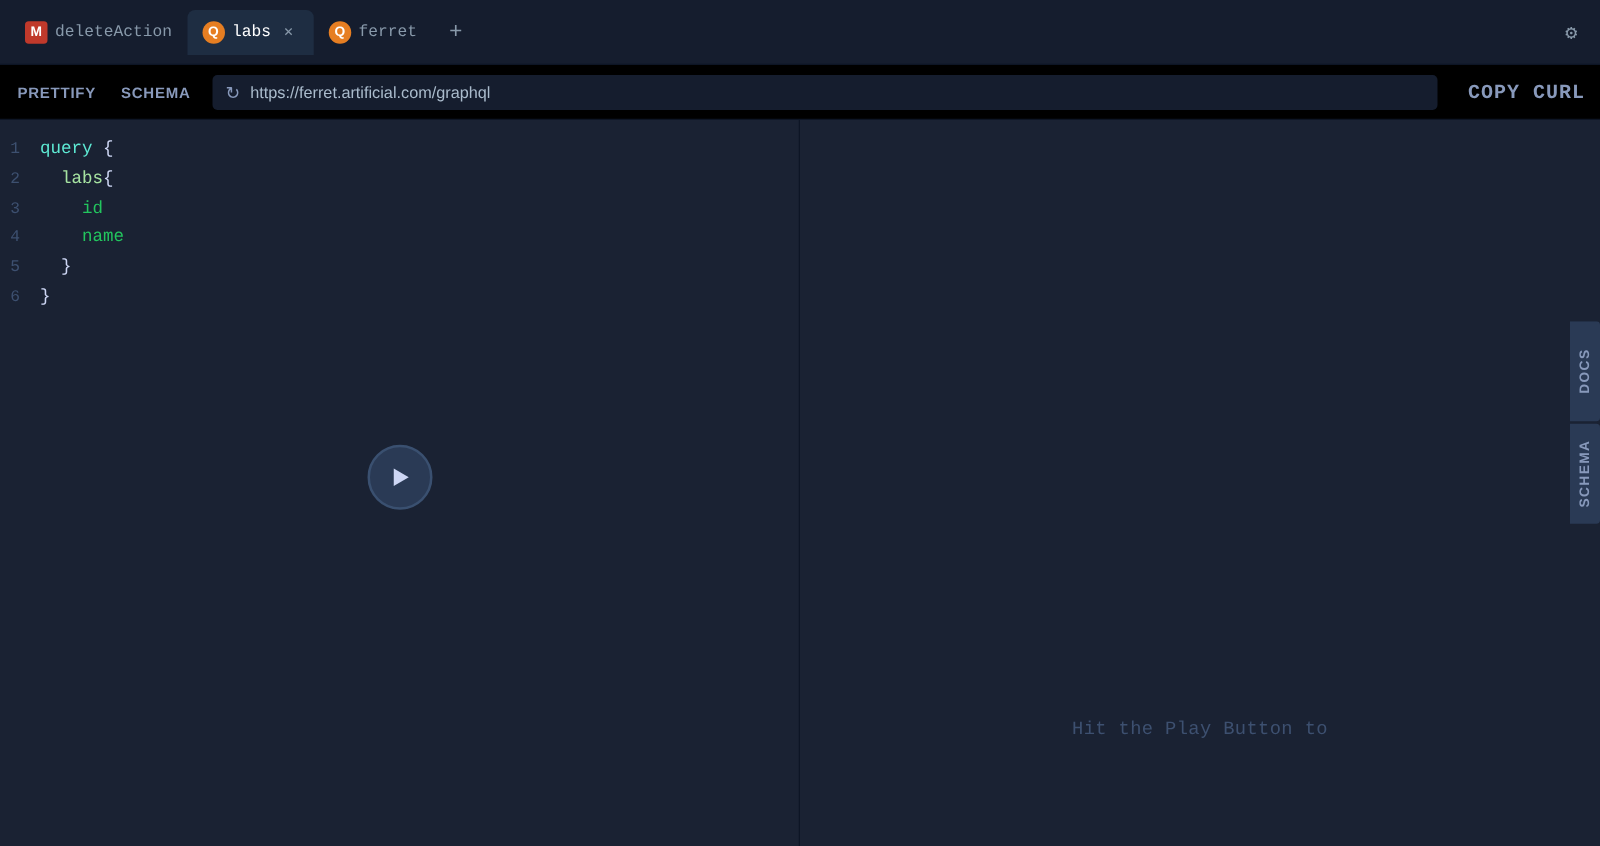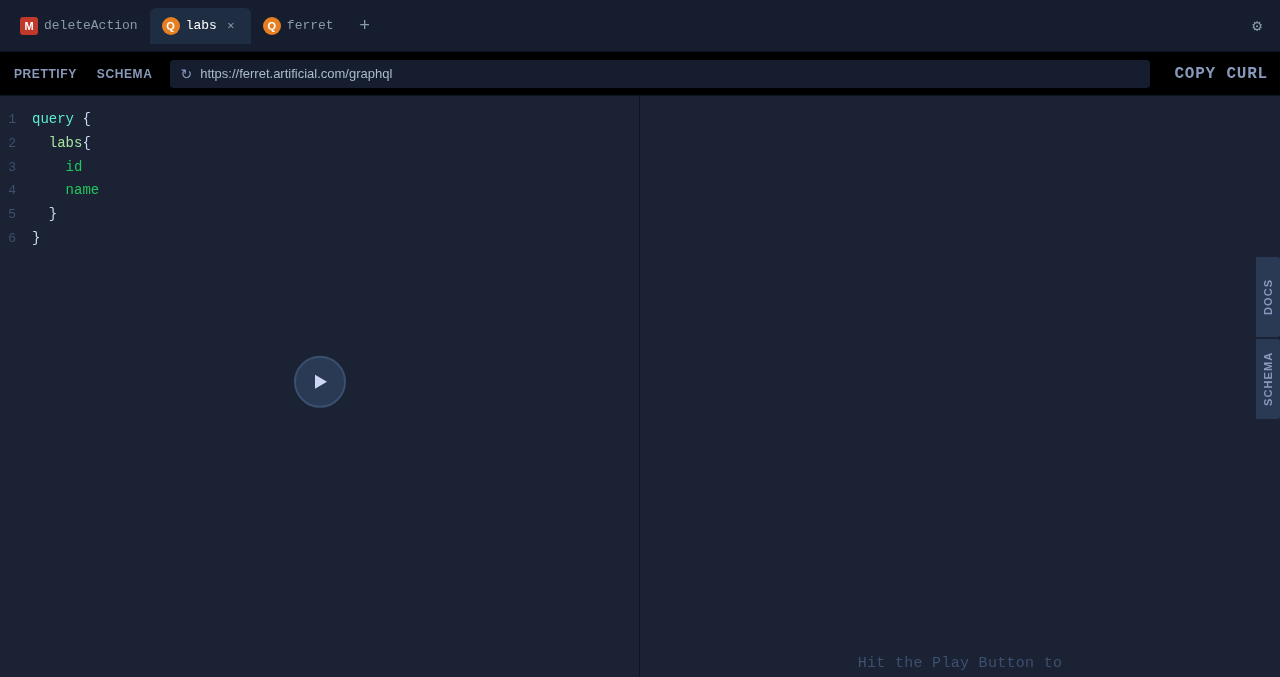--- a/index.html
+++ b/index.html
@@ -235,20 +235,21 @@
       font-size: 20px;
     }
 
     
     .result-pane {
       flex: 1;
       background: #1a2233;
       display: flex;
       align-items: flex-end;
       justify-content: center;
+      padding-bottom: 80px;
     }
 
     .placeholder-text {
       text-align: center;
       color: #3d5070;
       font-size: 15px;
       line-height: 1.8;
       font-family: 'Courier New', monospace;
       letter-spacing: 0.02em;
     }

